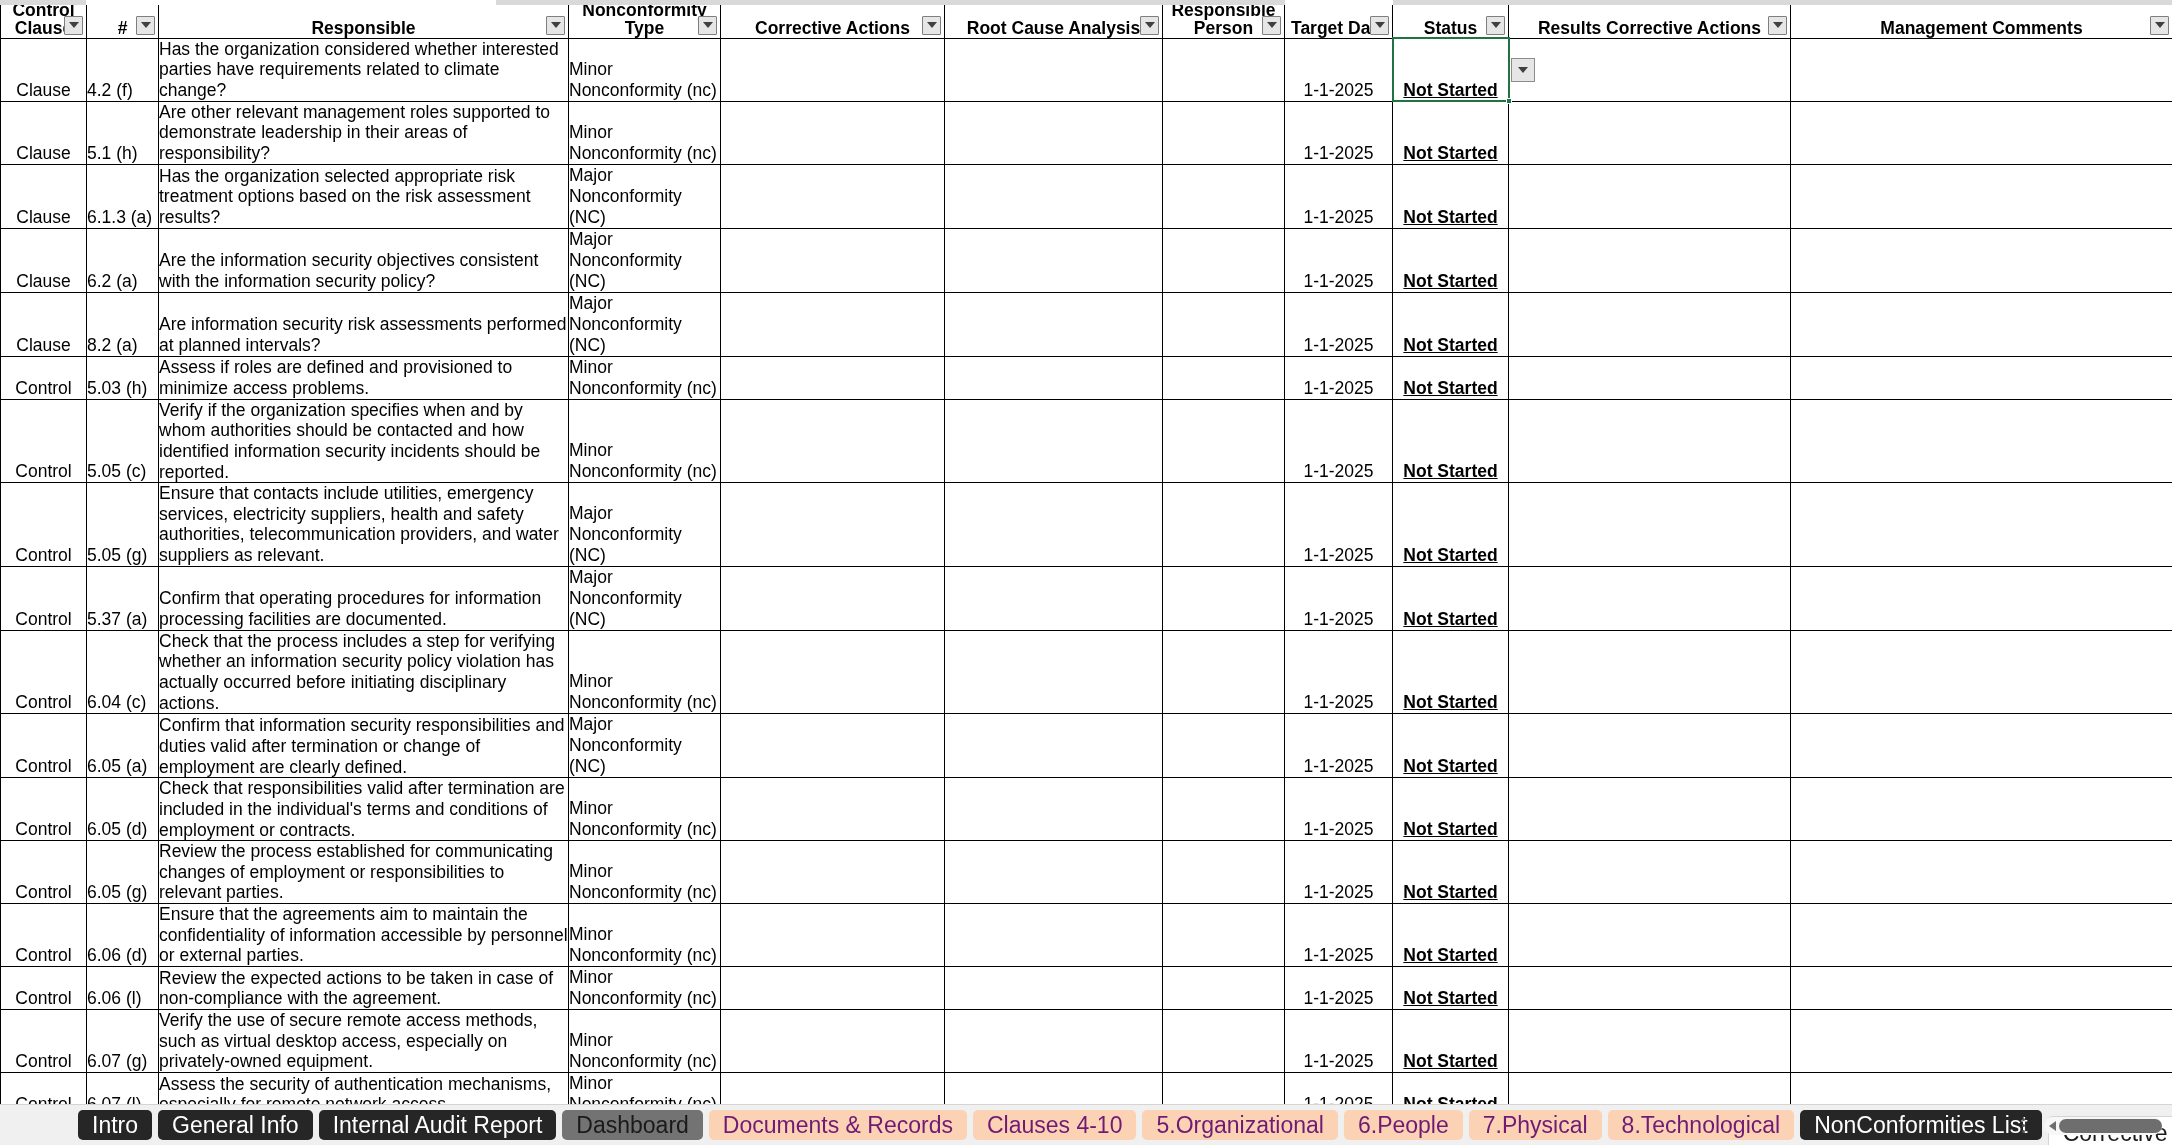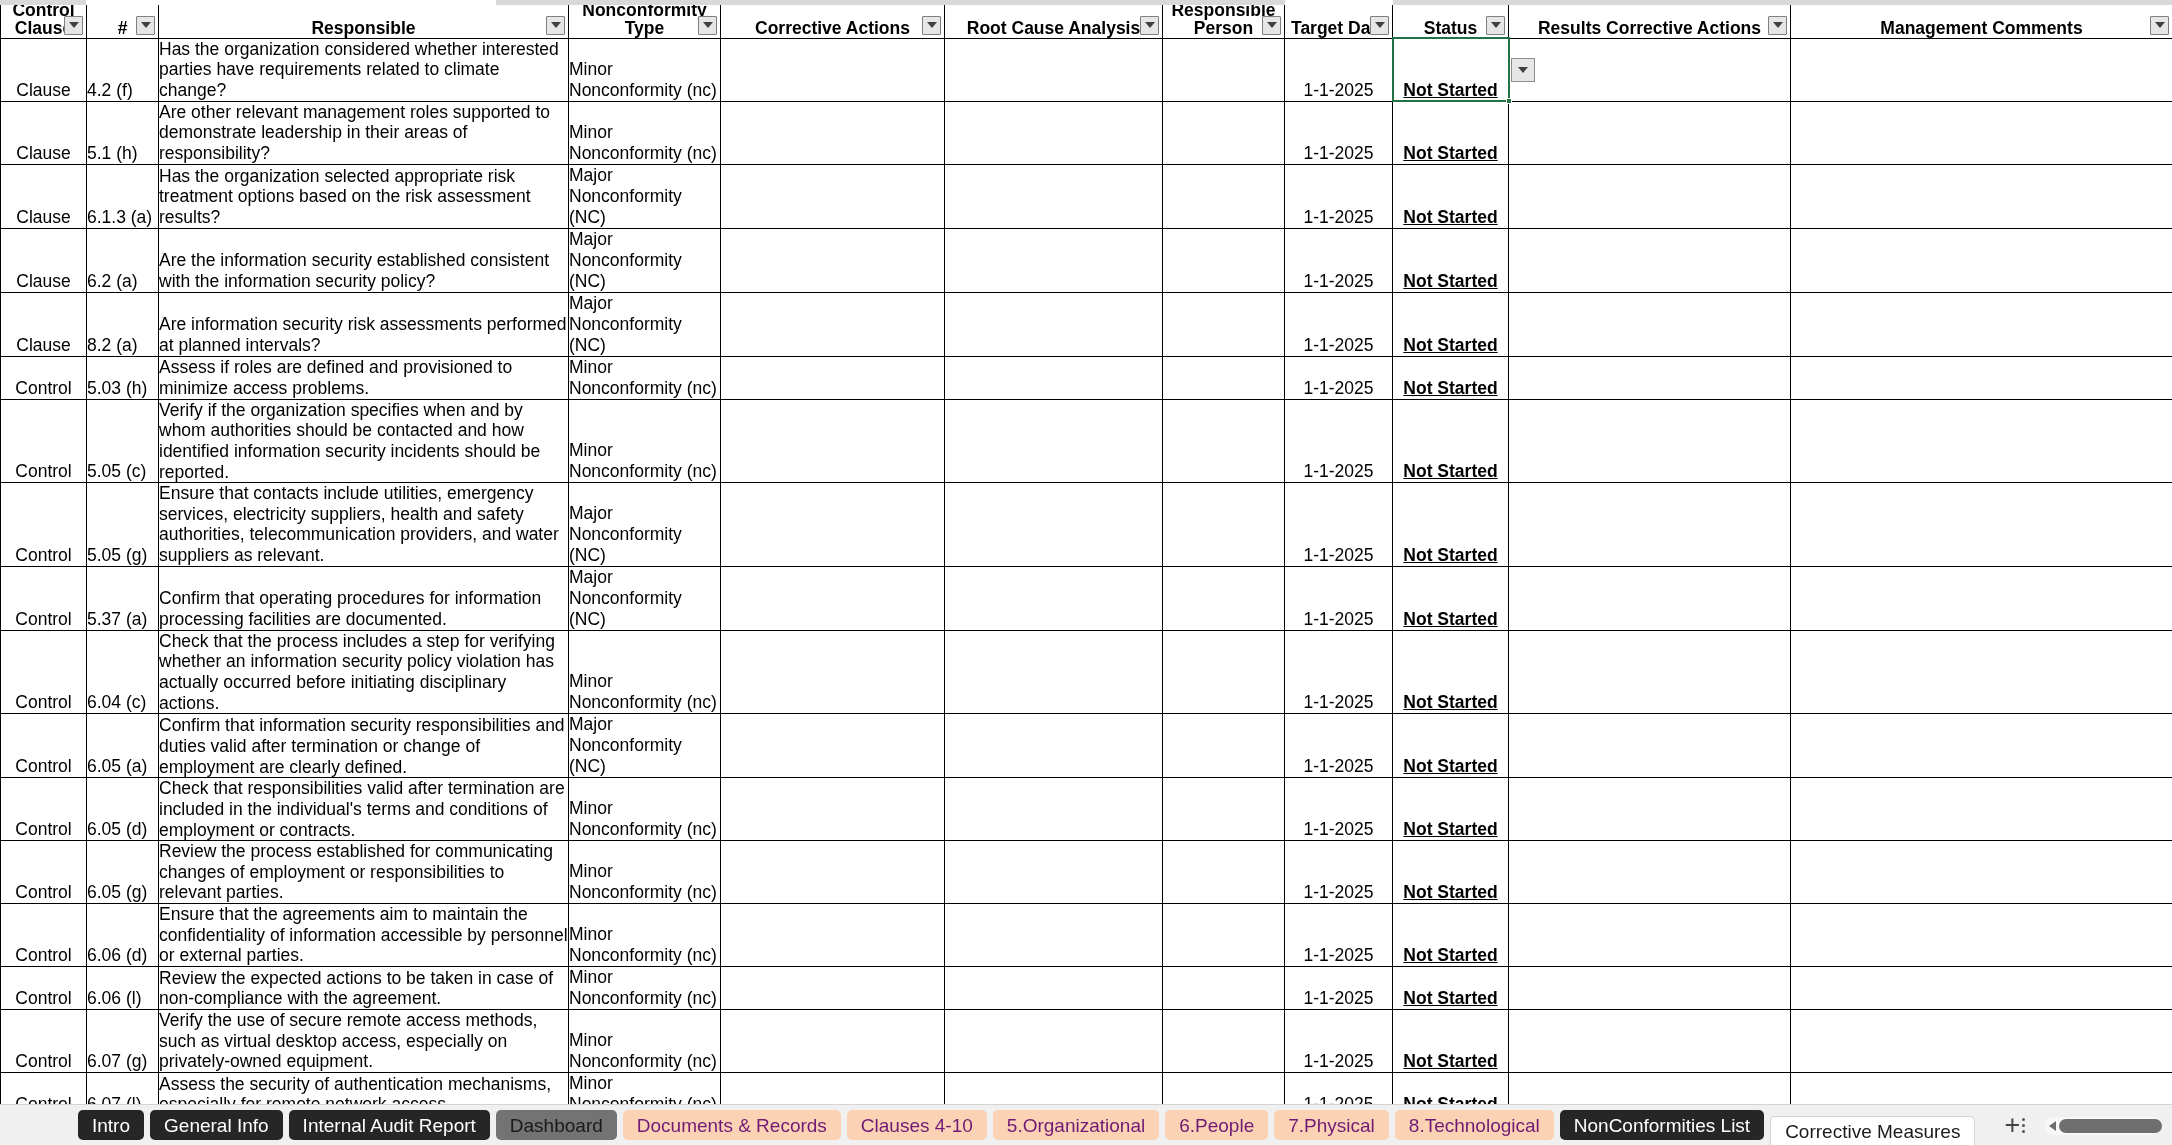--- a/index.html
+++ b/index.html
@@ -149,21 +149,21 @@
     align-items: center;
     padding-left: 78px;
     gap: 6px;
   }
   .tab {
     height: 30px;
     padding: 0 14px;
     display: flex;
     align-items: center;
     justify-content: center;
-    font-size: 19px;
+    font-size: 23px;
     border-radius: 5px;
     white-space: nowrap;
     cursor: pointer;
     line-height: 1;
   }
   .tab.dark    { background: #262626; color: #ffffff; }
   .tab.orange  { background: #737373; color: #1A1A1A; }
   .tab.peach   { background: #FBD3B4; color: #701a75; }
   .tab.active  {
     background: #FFFFFF;
@@ -318,21 +318,21 @@
             <td class="c-blank"></td>
             <td class="c-blank"></td>
             <td class="c-date">1-1-2025</td>
             <td class="c-status status-notstarted">Not Started</td>
             <td class="c-blank"></td>
             <td class="c-blank"></td>
           </tr>
           <tr>
             <td class="c-clause">Clause</td>
             <td class="c-num">6.2 (a)</td>
-            <td class="c-desc">Are the information security established consistent with the information security policy?</td>
+            <td class="c-desc">Are the information security objectives consistent with the information security policy?</td>
             <td class="c-nctype">Major Nonconformity (NC)</td>
             <td class="c-blank"></td>
             <td class="c-blank"></td>
             <td class="c-blank"></td>
             <td class="c-date">1-1-2025</td>
             <td class="c-status status-notstarted">Not Started</td>
             <td class="c-blank"></td>
             <td class="c-blank"></td>
           </tr>
           <tr>

